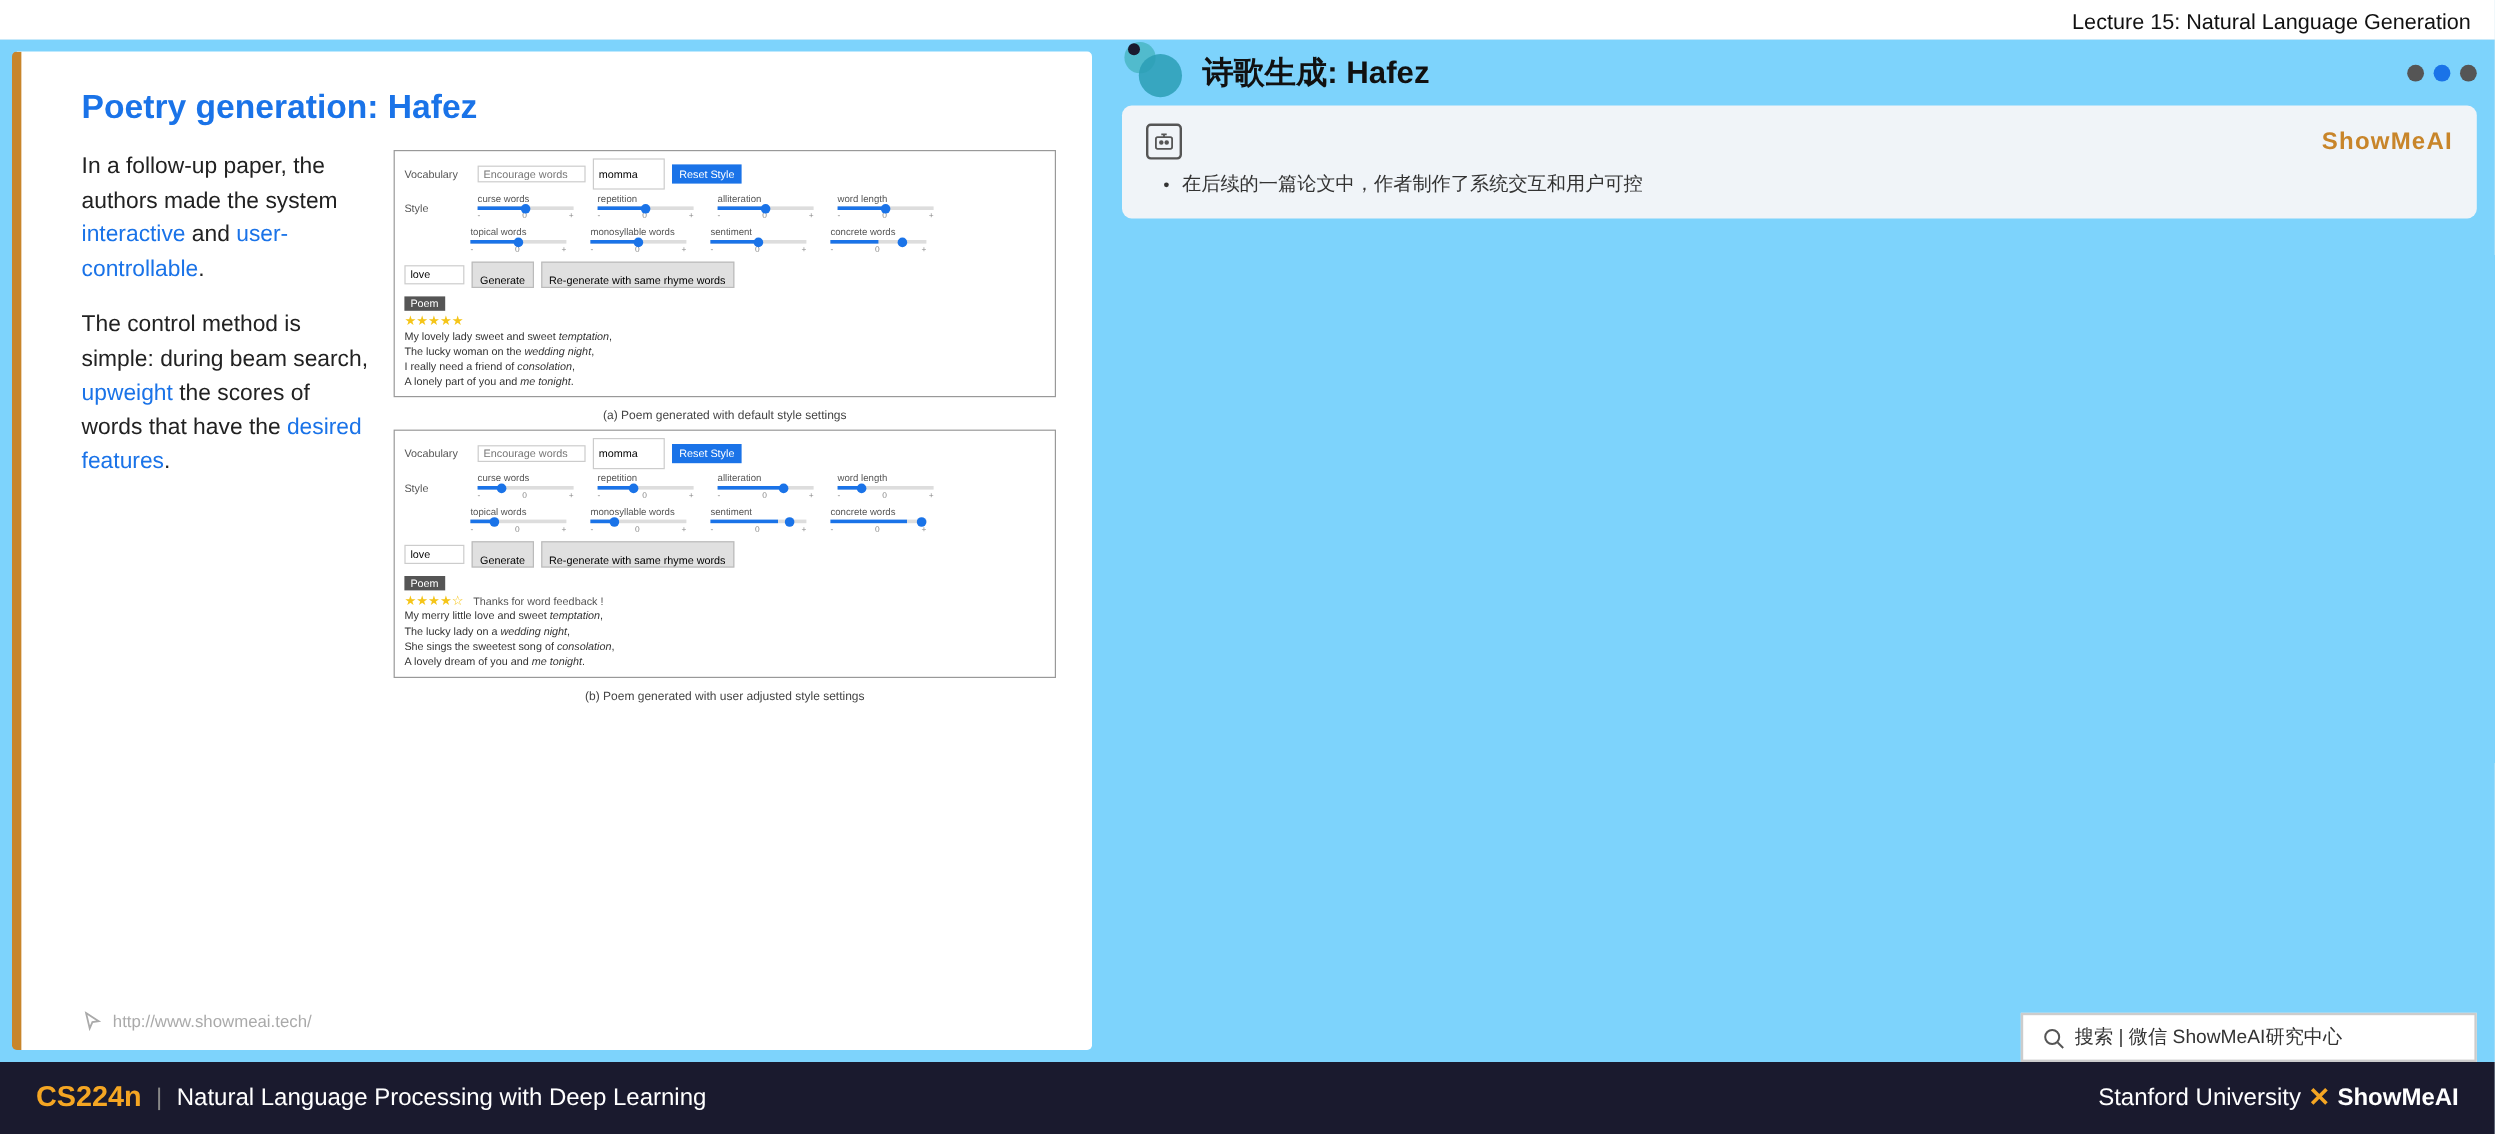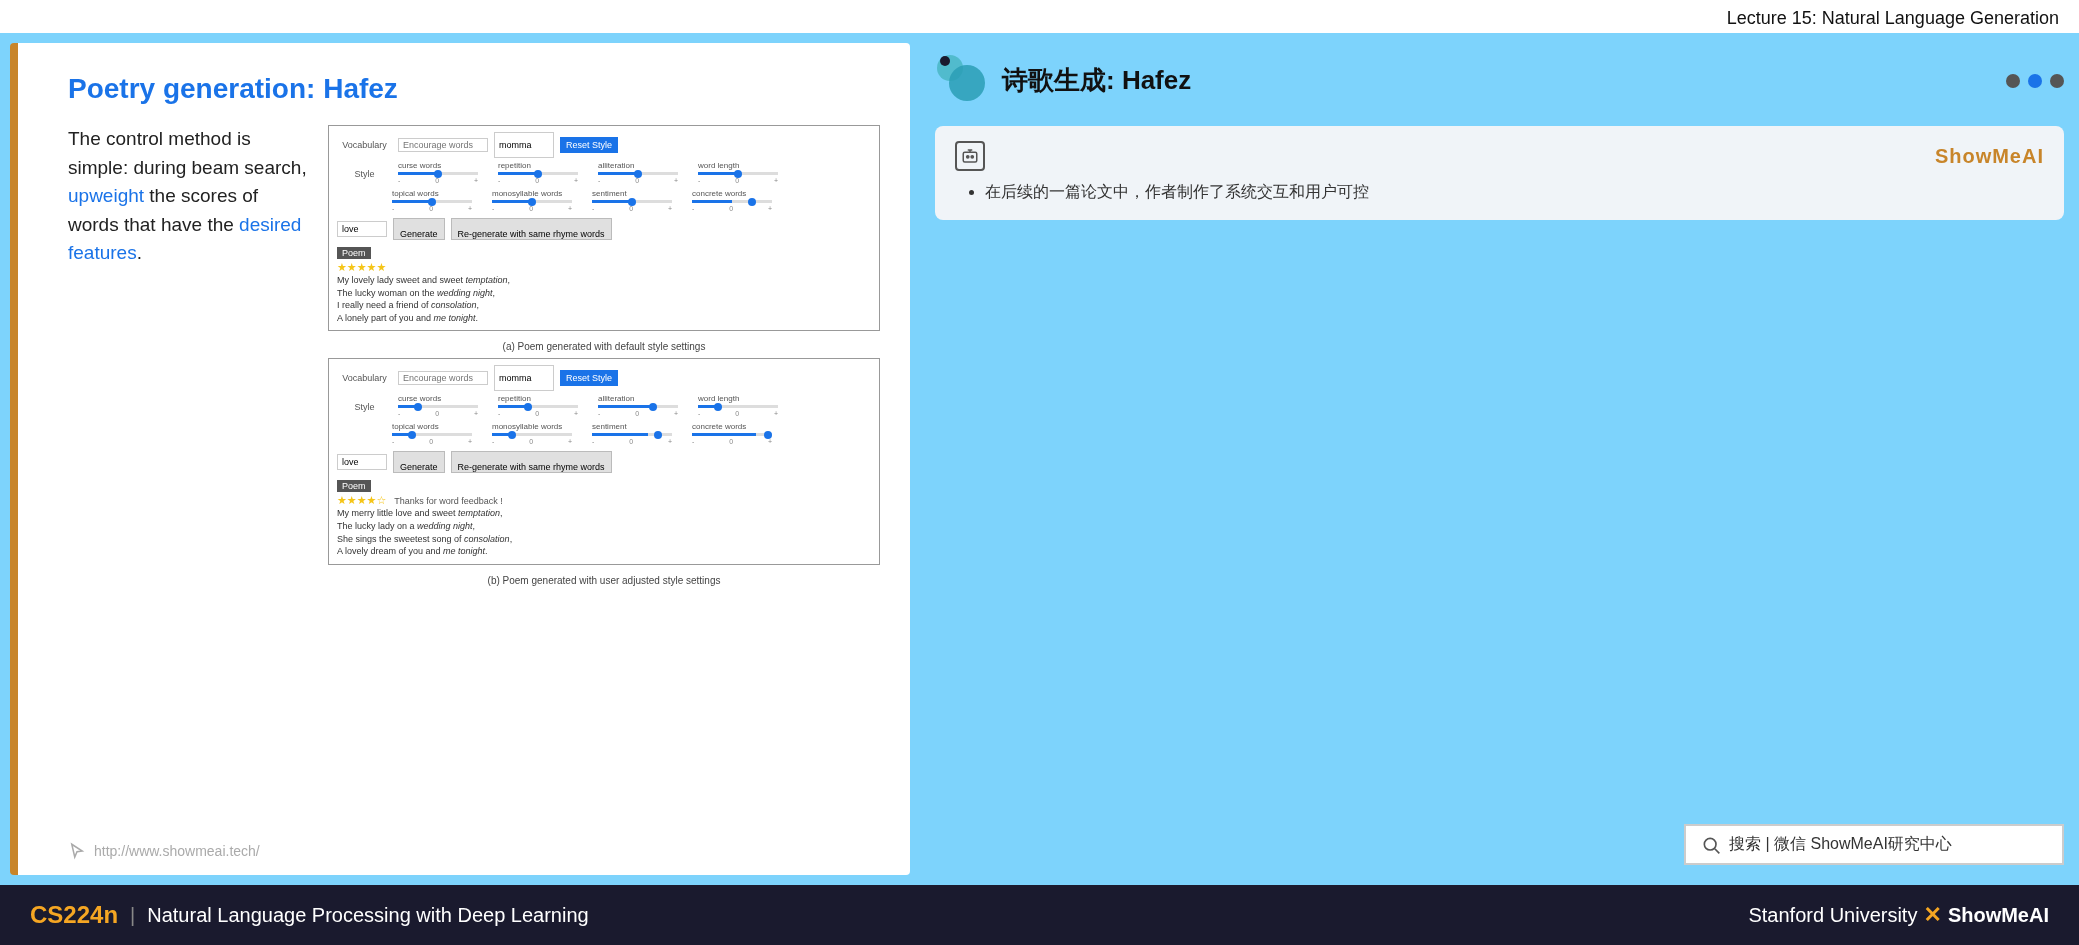--- a/index.html
+++ b/index.html
@@ -91,21 +91,20 @@
       display: flex;
       align-items: center;
       margin-bottom: 3px;
       gap: 6px;
     }
 
     .label-sm {
       font-size: 9px;
       color: #555;
       min-width: 55px;
-      text-align: center;
     }
 
     .input-sm {
       border: 1px solid #ccc;
       height: 14px;
       font-size: 9px;
       padding: 1px 4px;
       width: 80px;
     }
 
@@ -239,22 +238,22 @@
       gap: 8px;
       color: #aaa;
       font-size: 14px;
     }
 
     
     .right-panel {
       flex: 1;
       display: flex;
       flex-direction: column;
-      padding: 20px 15px;
-      gap: 18px;
+      padding: 0 15px;
+      gap: 0;
     }
 
     
     .zh-title-area {
       display: flex;
       align-items: center;
       justify-content: space-between;
     }
 
     .zh-title-left {
@@ -418,20 +417,23 @@
 
   <div class="content-area">
 
     <div class="slide-panel">
 
       <div class="slide-title">Poetry generation: Hafez</div>
 
       <div class="slide-body">
 
         <div class="slide-text">
+          <p style="margin-bottom:18px;">
+            <span>In a follow-up paper, the authors made the system </span><span class="highlight-blue">interactive</span><span> and </span><span class="highlight-blue">user-controllable</span><span>.</span>
+          </p>
           <p>
             <span>The control method is simple: during beam search, </span><span class="highlight-blue">upweight</span><span> the scores of words that have the </span><span class="highlight-blue">desired features</span><span>.</span>
           </p>
         </div>
 
         <div class="poem-interface">
 
           <div class="poem-box">
             <div class="poem-row">
               <span class="label-sm">Vocabulary</span>

